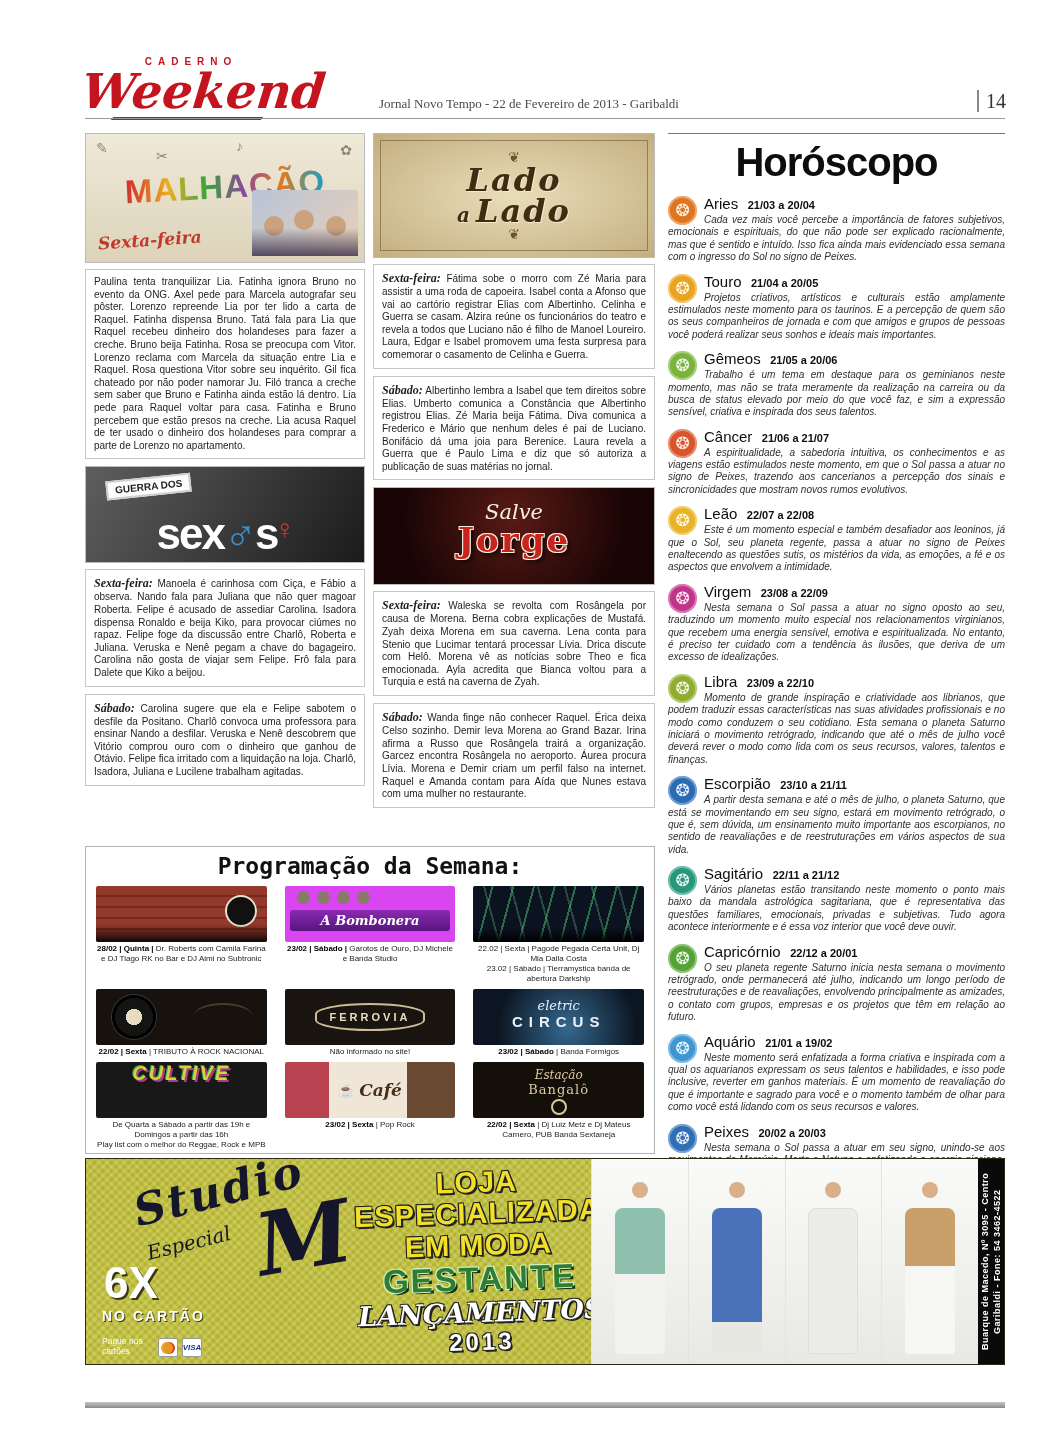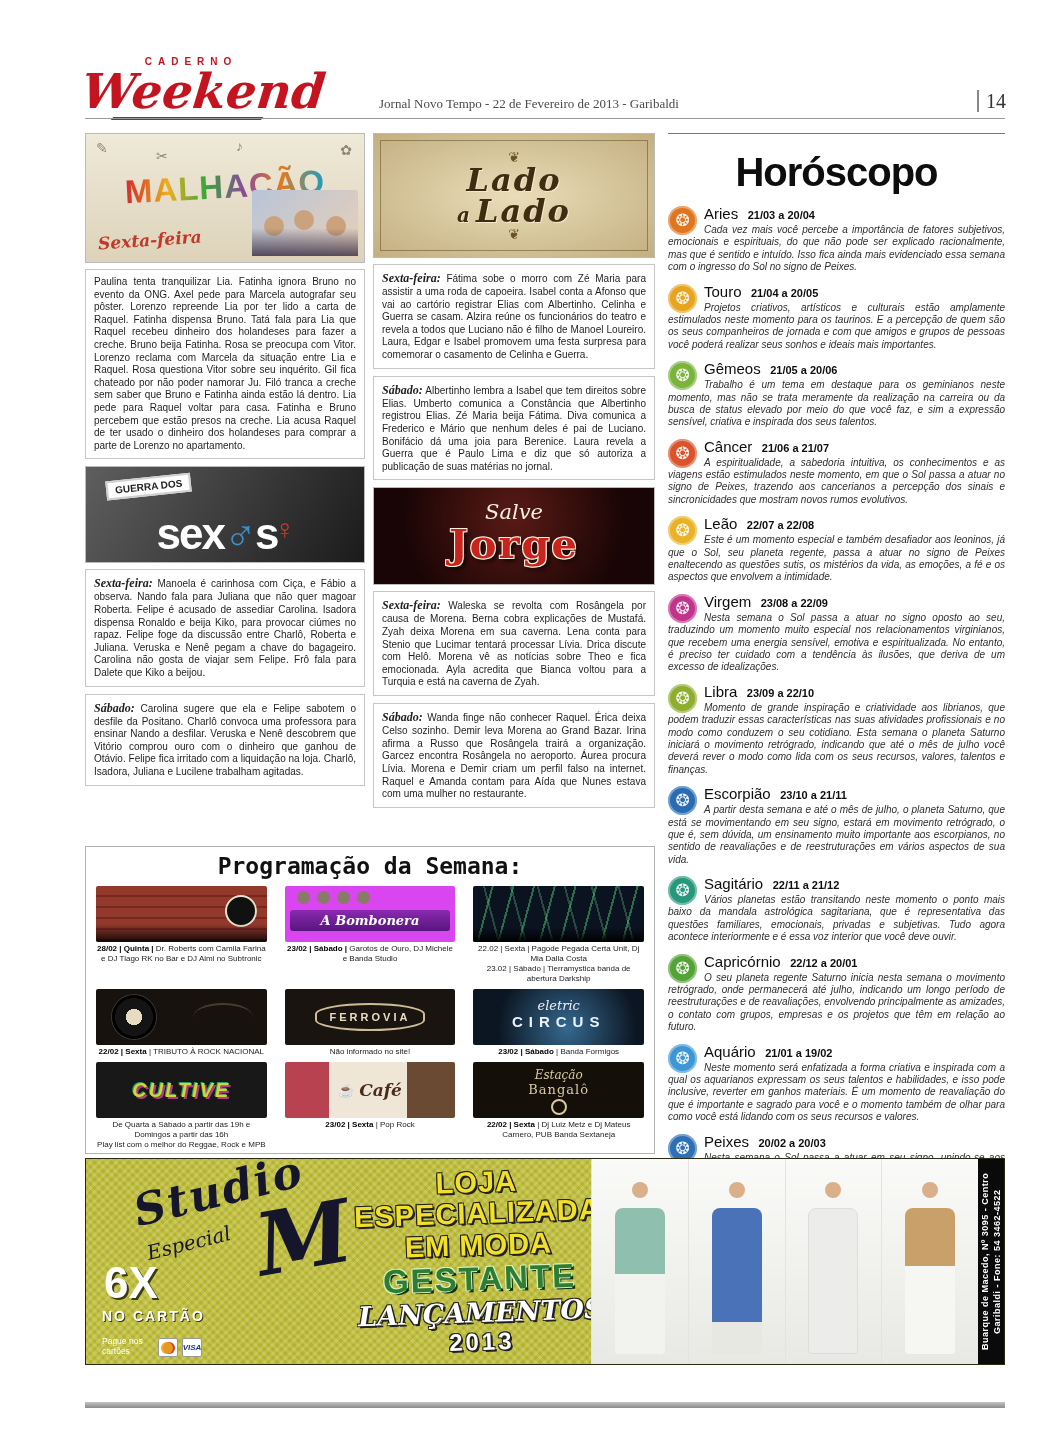--- a/index.html
+++ b/index.html
@@ -62,21 +62,21 @@
   .gds-label { position:absolute; left:20px; top:10px; transform:rotate(-6deg); background:#fdfdfd;
                color:#222; font-weight:bold; font-size:10px; padding:2px 7px; border:2px solid #cfcfcf; }
   .gds-word { position:absolute; left:0; right:0; bottom:6px; text-align:center; font-size:44px;
               font-weight:800; color:#fff; letter-spacing:-2px; line-height:1; }
   .gds-male { color:#3a8fd0; } .gds-female { color:#d8372a; font-size:28px; vertical-align:10px; margin-left:-3px; }
 
   
   .salve-img { height:98px; background:radial-gradient(circle at 50% 30%, #5a1a15, #190505 72%);
                text-align:center; font-family:"DejaVu Serif", serif; }
   .sj-salve { margin-top:12px; color:#f5f0e0; font-style:italic; font-size:21px; }
-  .sj-jorge { font-size:40px; font-weight:bold; color:#c8231d; letter-spacing:2px; margin-top:-4px;
+  .sj-jorge { font-size:34px; font-weight:bold; color:#c8231d; letter-spacing:2px; margin-top:-4px;
               text-shadow:-1px -1px 0 #f5f0e0, 1px -1px 0 #f5f0e0, -1px 1px 0 #f5f0e0, 1px 1px 0 #f5f0e0,
                           3px 3px 4px rgba(0,0,0,.8); }
 
   
   .prog { position:absolute; left:85px; top:846px; width:570px; height:308px;
           border:1px solid #b3b3b3; padding:4px 10px 4px; overflow:hidden; }
   .prog-title { text-align:center; font-family:"DejaVu Sans Mono", monospace; font-weight:bold;
                 font-size:23px; color:#111; margin:2px 0 7px; }
   .prog-grid { display:grid; grid-template-columns:repeat(3,1fr); column-gap:18px; row-gap:5px; }
   .poster { position:relative; height:56px; overflow:hidden; border-radius:2px; }
@@ -104,34 +104,34 @@
               background:radial-gradient(circle,#e8dcc0 0 8px, #141414 8px 19px, #000 19px);
               box-shadow:0 0 0 1px #3a3a3a; }
   .p4-arc { position:absolute; right:14px; top:14px; width:60px; height:28px; border-top:2px solid #6a5a40;
             border-radius:50%; opacity:.6; }
   .p5 { background:#191410; display:flex; align-items:center; justify-content:center; }
   .p5-badge { border:2px solid #cdbd96; border-radius:50%/40%; padding:6px 13px; color:#e8dcc0;
               font-weight:bold; font-size:11px; letter-spacing:3px; }
   .p6 { background:radial-gradient(circle at 55% 70%, #35688f, #0c1622 68%); text-align:center; color:#eaf2fa; }
   .p6-script { font-family:"DejaVu Serif", serif; font-style:italic; font-size:13px; margin-top:9px; }
   .p6-caps { font-size:15px; letter-spacing:6px; font-weight:bold; }
-  .p7 { background:#181818; display:flex; align-items:center; justify-content:center; }
+  .p7 { background:#181818; display:flex; justify-content:center; }
   .p7-word { font-size:20px; font-weight:800; font-style:italic; letter-spacing:2px; color:#cdd63a;
              text-shadow:2px 2px 0 #b03a8a, -1px -1px 0 #2a9b5a; }
   .p8 { background:linear-gradient(90deg,#b8424f 0 26%, #efe6d8 26% 72%, #6a4a32 72%);
         display:flex; align-items:center; justify-content:center; gap:5px; }
   .p8-word { font-family:"DejaVu Serif", serif; font-style:italic; font-weight:bold; font-size:17px; color:#4a2c1a; }
   .p8-cup { font-size:13px; color:#4a2c1a; }
   .p9 { background:#141009; text-align:center; color:#d9c9a0; font-family:"DejaVu Serif", serif; }
   .p9-l1 { margin-top:6px; font-size:12px; font-style:italic; }
   .p9-l2 { font-size:13px; letter-spacing:1px; }
   .p9-ring { width:16px; height:16px; border:2px solid #d9c9a0; border-radius:50%; margin:2px auto 0; }
 
   
-  .horo { position:absolute; left:668px; top:133px; width:337px; border-top:1px solid #777; padding-top:16px; }
+  .horo { position:absolute; left:668px; top:133px; width:337px; border-top:1px solid #777; padding-top:6px; }
   .horo-title { text-align:center; font-size:40px; font-weight:800; letter-spacing:-1px; color:#0d0d0d;
                 margin-bottom:10px; }
   .sign { margin-bottom:9px; overflow:hidden; }
   .sicon { float:left; width:29px; height:29px; border-radius:50%; margin:1px 7px 1px 0;
            display:flex; align-items:center; justify-content:center; color:rgba(255,255,255,.95);
            font-size:17px; box-shadow:inset 0 0 0 2px rgba(255,255,255,.35); }
   .sname { font-weight:normal; font-size:15px; color:#0d0d0d; }
   .sdates { font-weight:bold; font-size:11px; margin-left:5px; color:#0d0d0d; }
   .stext { font-size:10px; line-height:1.24; text-align:justify; color:#2e2e2e; margin-top:1px;font-style:italic; }
 

